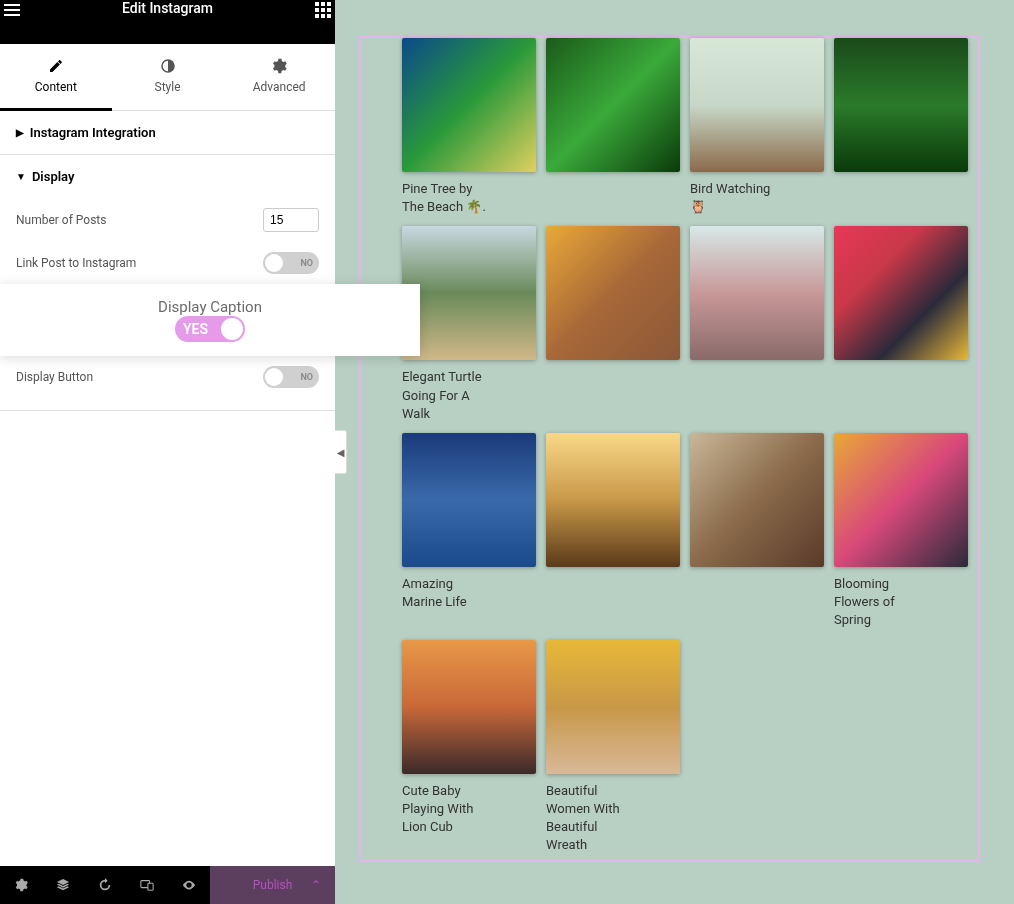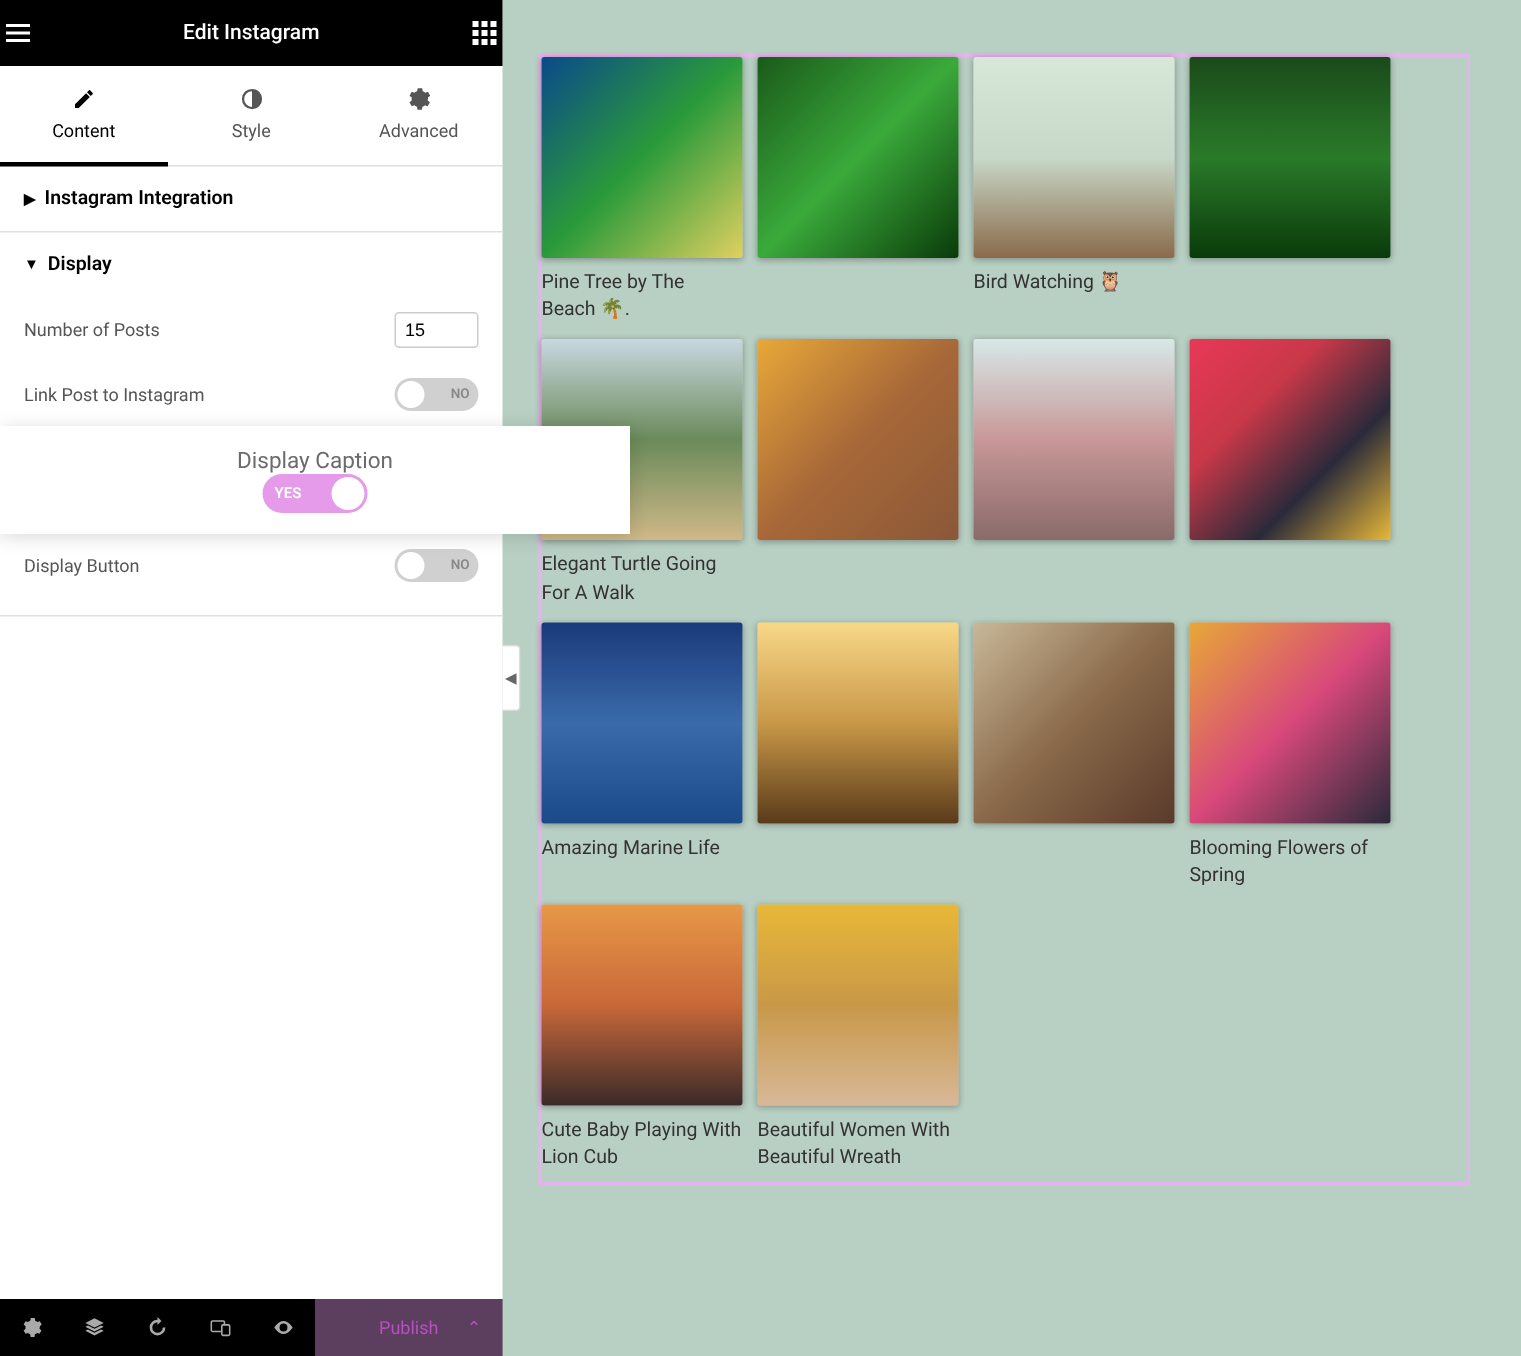--- a/index.html
+++ b/index.html
@@ -1,18 +1,18 @@
 <!DOCTYPE html>
 <html><head>
 <meta charset="utf-8">
 <style>
 * { box-sizing: border-box; margin: 0; padding: 0; }
 body { font-family: -apple-system, BlinkMacSystemFont, "Segoe UI", Roboto, Arial, sans-serif; width: 1014px; height: 904px; overflow: hidden; display: flex; background: #b8cfc3; }
 .sidebar { width: 335px; background: #fff; display: flex; flex-direction: column; position: relative; }
-.topbar { background: #000; color: #fff; height: 44px; display: flex; align-items: center; justify-content: space-between; padding: 0 2px; }
+.topbar { background: #000; color: #fff; height: 44px; display: flex; align-items: flex-start; justify-content: space-between; padding: 0 2px; }
 .topbar-title { font-size: 14px; font-weight: 500; flex: 1; text-align: center; }
 .icon-btn { width: 20px; height: 20px; display: flex; align-items: center; justify-content: center; cursor: pointer; }
 .hamburger { display: flex; flex-direction: column; gap: 3px; }
 .hamburger span { display: block; width: 16px; height: 2px; background: #fff; }
 .grid-icon { display: grid; grid-template-columns: repeat(3, 4px); grid-template-rows: repeat(3, 4px); gap: 2px; }
 .grid-icon span { background: #fff; width: 4px; height: 4px; }
 .tabs { display: flex; border-bottom: 1px solid #e0e0e0; }
 .tab { flex: 1; padding: 14px 0 14px 0; text-align: center; cursor: pointer; font-size: 12px; color: #555; position: relative; }
 .tab.active { border-bottom: 3px solid #000; margin-bottom: -1px; color: #000; }
 .tab-icon { display: block; margin: 0 auto 6px; width: 16px; height: 16px; }
@@ -26,30 +26,30 @@
 .toggle { position: relative; width: 56px; height: 22px; background: #d0d0d0; border-radius: 11px; cursor: pointer; display: flex; align-items: center; }
 .toggle .knob { position: absolute; width: 18px; height: 18px; background: #fff; border-radius: 50%; top: 2px; left: 2px; transition: left .2s; }
 .toggle .lbl { font-size: 9px; font-weight: 600; color: #888; position: absolute; }
 .toggle.off .lbl { right: 6px; }
 .toggle.on { background: #e59bea; }
 .toggle.on .knob { left: 36px; }
 .toggle.on .lbl { left: 8px; color: #fff; }
 .toggle.big { width: 70px; height: 26px; border-radius: 13px; }
 .toggle.big .knob { width: 22px; height: 22px; }
 .toggle.big.on .knob { left: 46px; }
-.toggle.big .lbl { font-size: 10px; }
+.toggle.big .lbl { font-size: 14px; }
 .collapse-handle { position: absolute; right: -12px; top: 50%; transform: translateY(-50%); width: 12px; height: 44px; background: #fff; border: 1px solid #ddd; border-left: none; border-radius: 0 3px 3px 0; display: flex; align-items: center; justify-content: center; cursor: pointer; font-size: 10px; color: #666; z-index: 5;}
 .bottombar { background: #000000; height: 38px; display: flex; align-items: center; margin-top: auto; }
 .bottombar .mini { flex: 0 0 42px; display: flex; align-items: center; justify-content: center; color: #aaa; height: 100%; cursor: pointer; }
 .publish { flex: 1; background: #e59bea66; color: #b84fc2; display: flex; align-items: center; justify-content: center; height: 100%; font-size: 12px; gap: 30px; cursor: pointer; position: relative;}
 .publish .chev { position:absolute; right:14px; }
 .canvas { flex: 1; padding: 36px 34px 30px 24px; overflow: auto; }
 .feed { border: 2px solid #e6b4ec; background: #b8cfc3; padding: 0 6px 6px 0; }
 .feed-grid { display: flex; flex-wrap: wrap; gap: 10px; }
-.post { width: 134px; display: flex; flex-direction: column; }
+.post { width: 134px; display: flex; flex-direction: column; padding-left: 41px; }
 .thumb { width: 134px; height: 134px; background: #888; border-radius: 2px; box-shadow: 0 1px 4px rgba(0,0,0,0.3); background-size: cover; background-position: center; }
 .caption { font-size: 13px; color: #333; margin-top: 8px; line-height: 1.4; word-wrap: break-word; }
 svg { display: block; }
 </style>
 </head>
 <body>
 
 <div class="sidebar">
 
   <div class="topbar">

